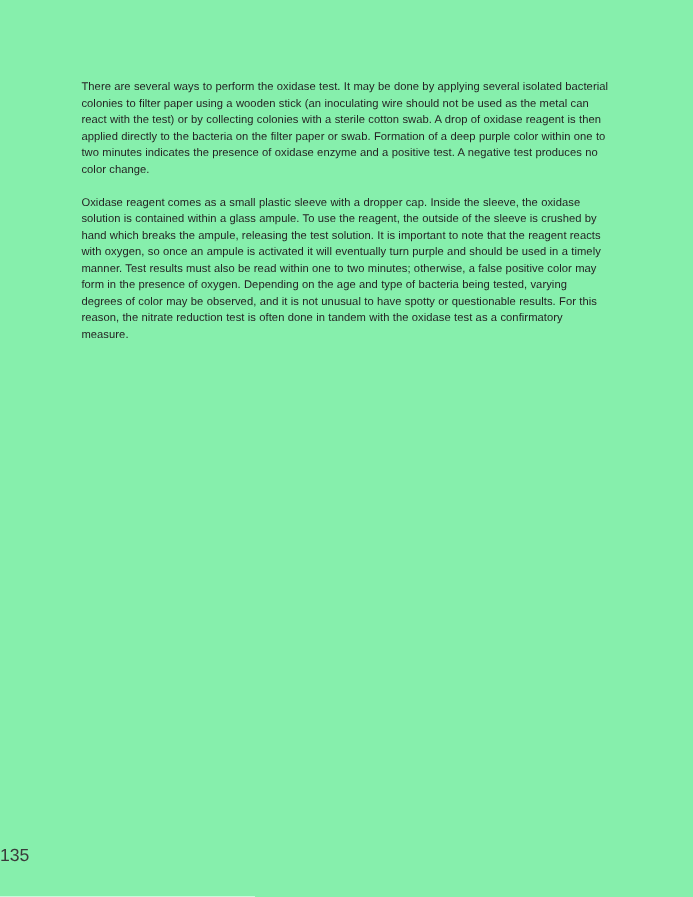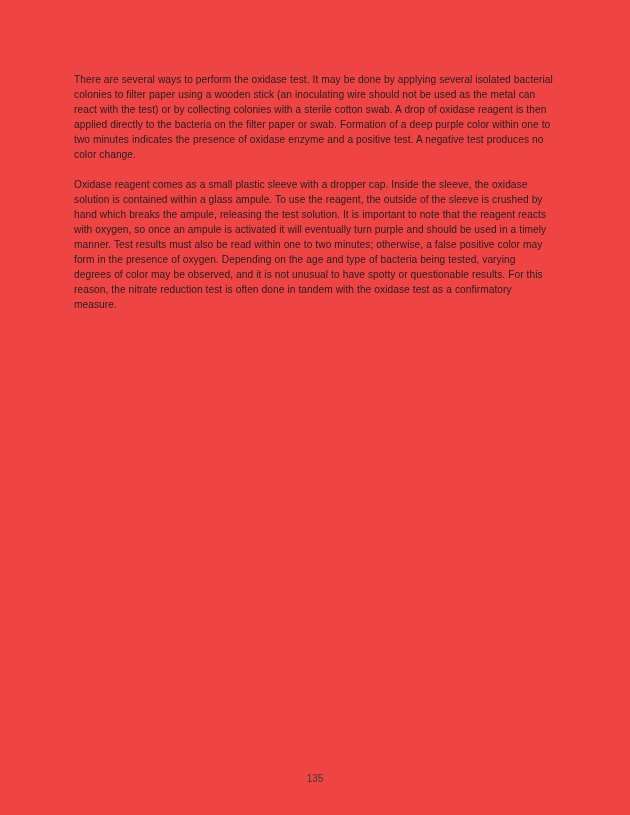--- a/index.html
+++ b/index.html
@@ -8,21 +8,21 @@
     padding: 0;
     background: #ffffff;
   }
   body {
     font-family: "Liberation Sans", sans-serif;
   }
   .page {
     position: relative;
     width: 630px;
     height: 815px;
-    background: #ef4444;
+    background: #86efac;
     overflow: hidden;
     box-sizing: border-box;
   }
   .content {
     position: absolute;
     left: 74px;
     top: 72px;
     width: 480px;
   }
   .para {
@@ -35,22 +35,21 @@
     word-spacing: 0.01em;
   }
   .para:last-child {
     margin-bottom: 12px;
   }
   .page-number {
     position: absolute;
     left: 0;
     right: 0;
     top: 772px;
-    text-align: center;
-    font-size: 10px;
+    font-size: 16px;
     line-height: 14px;
     color: #3a3a3a;
   }
 </style>
 </head>
 <body>
 
 <div class="page">
 
   <div class="content">

